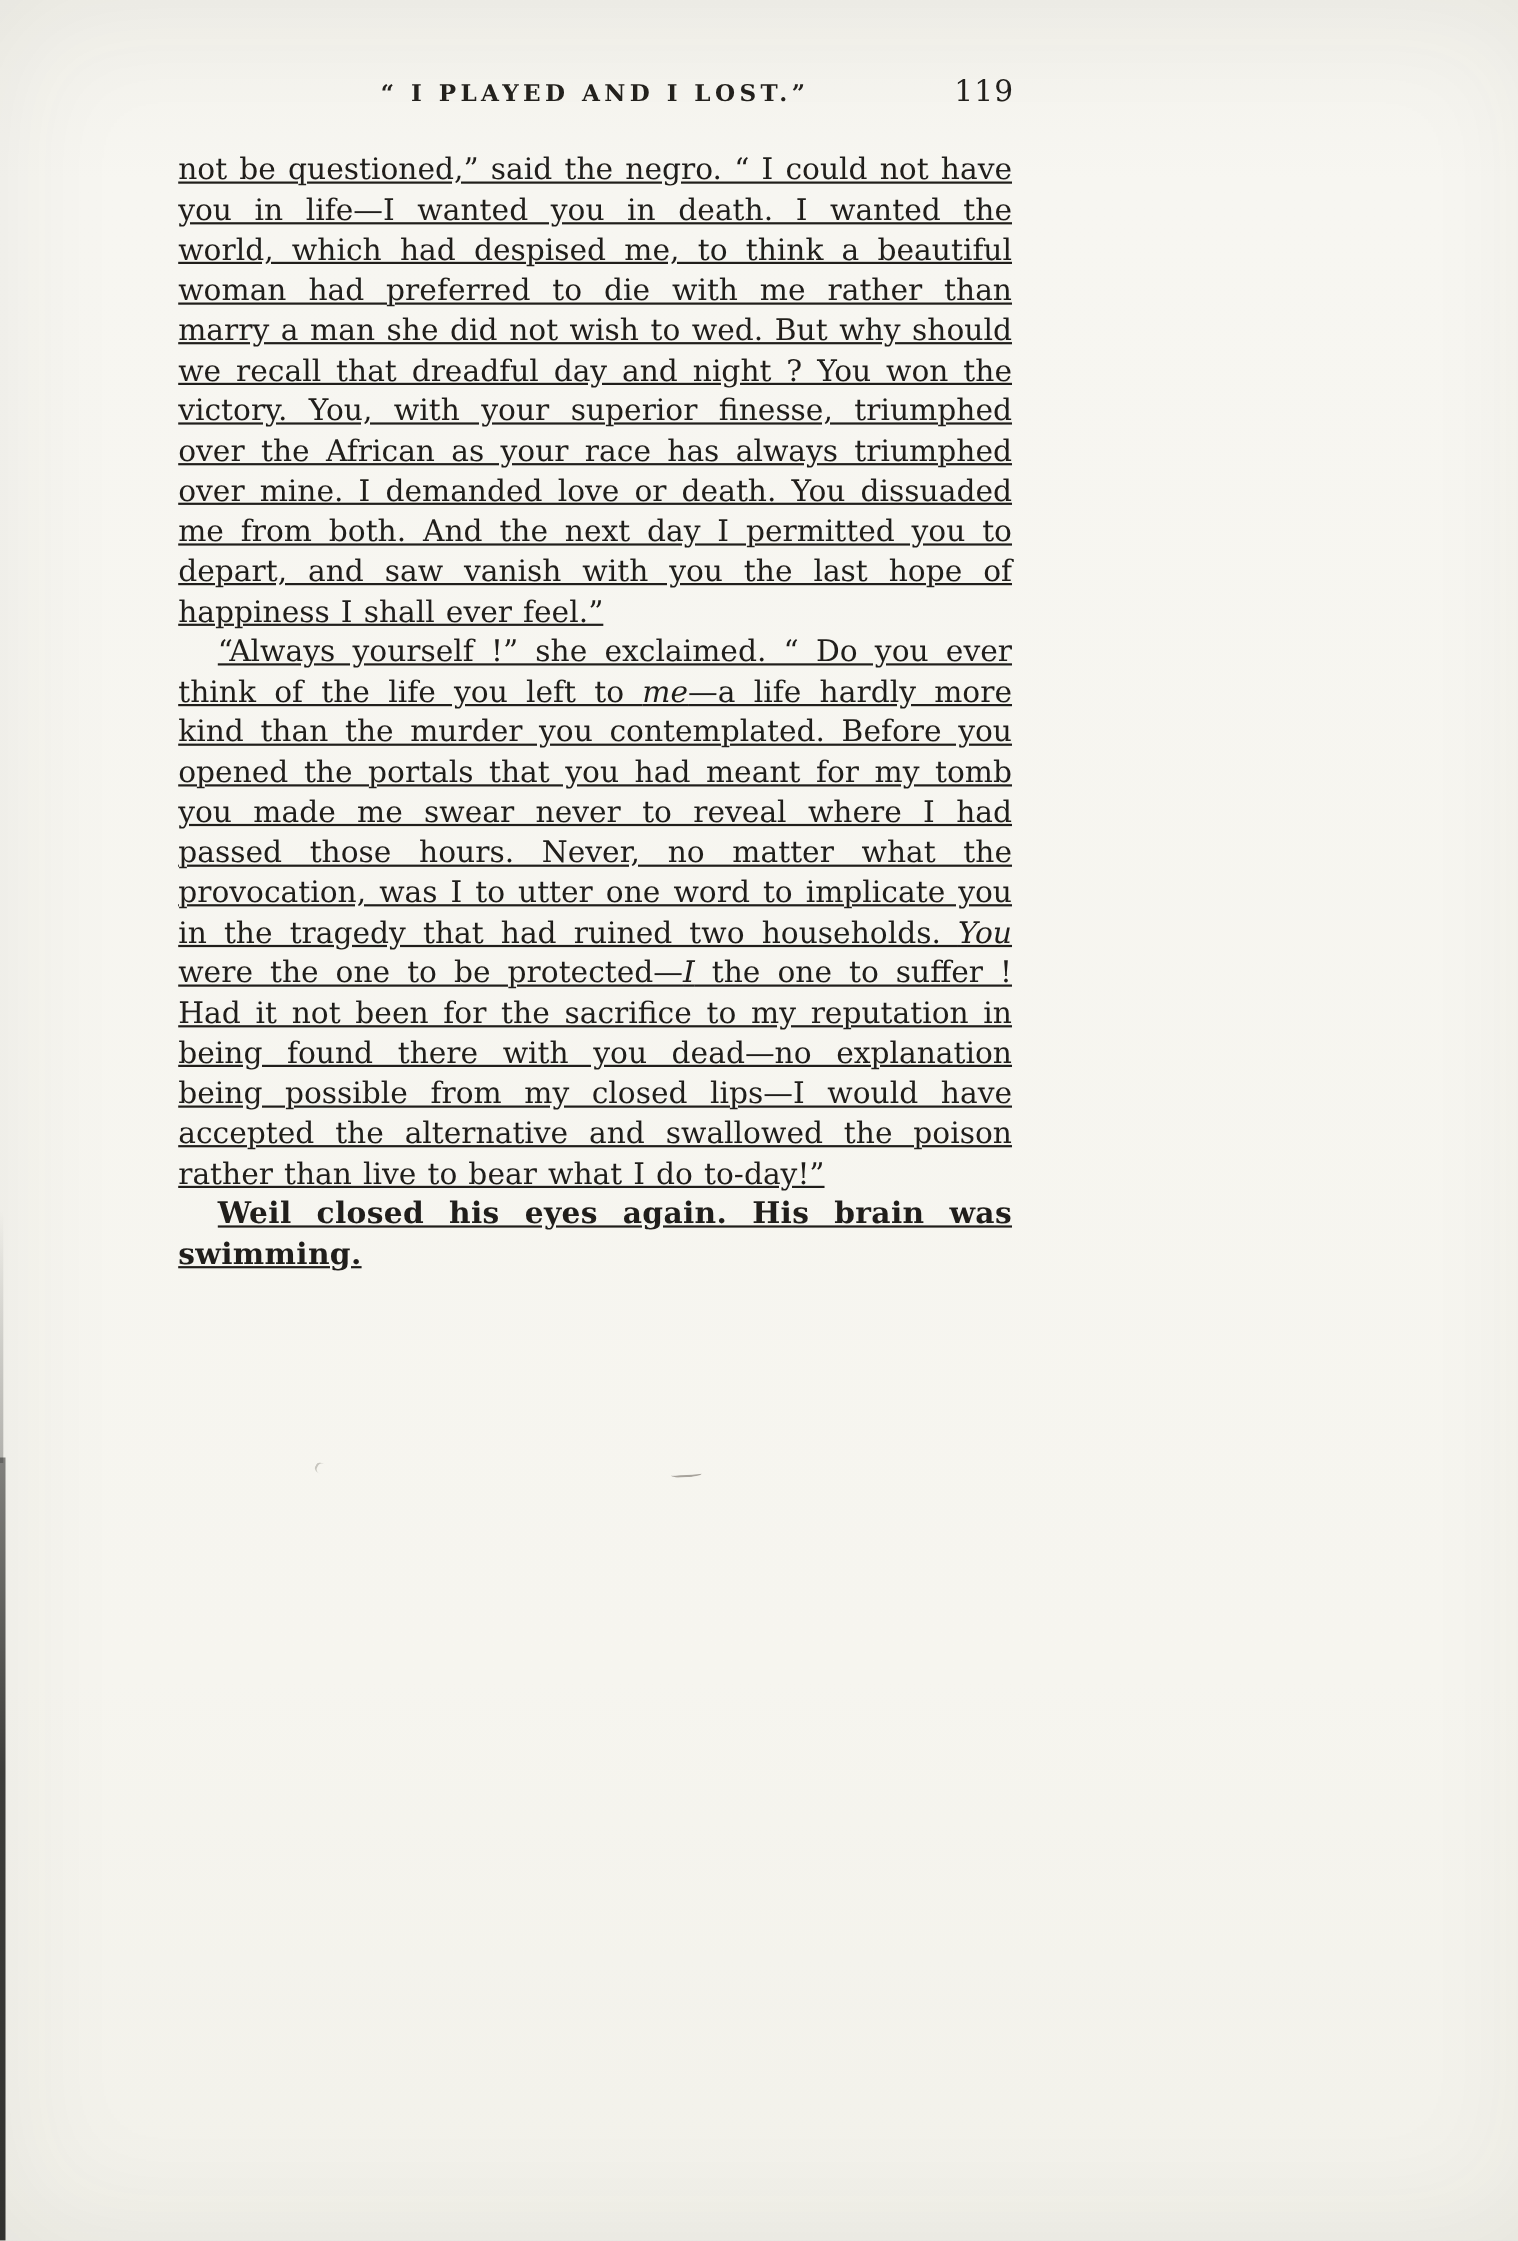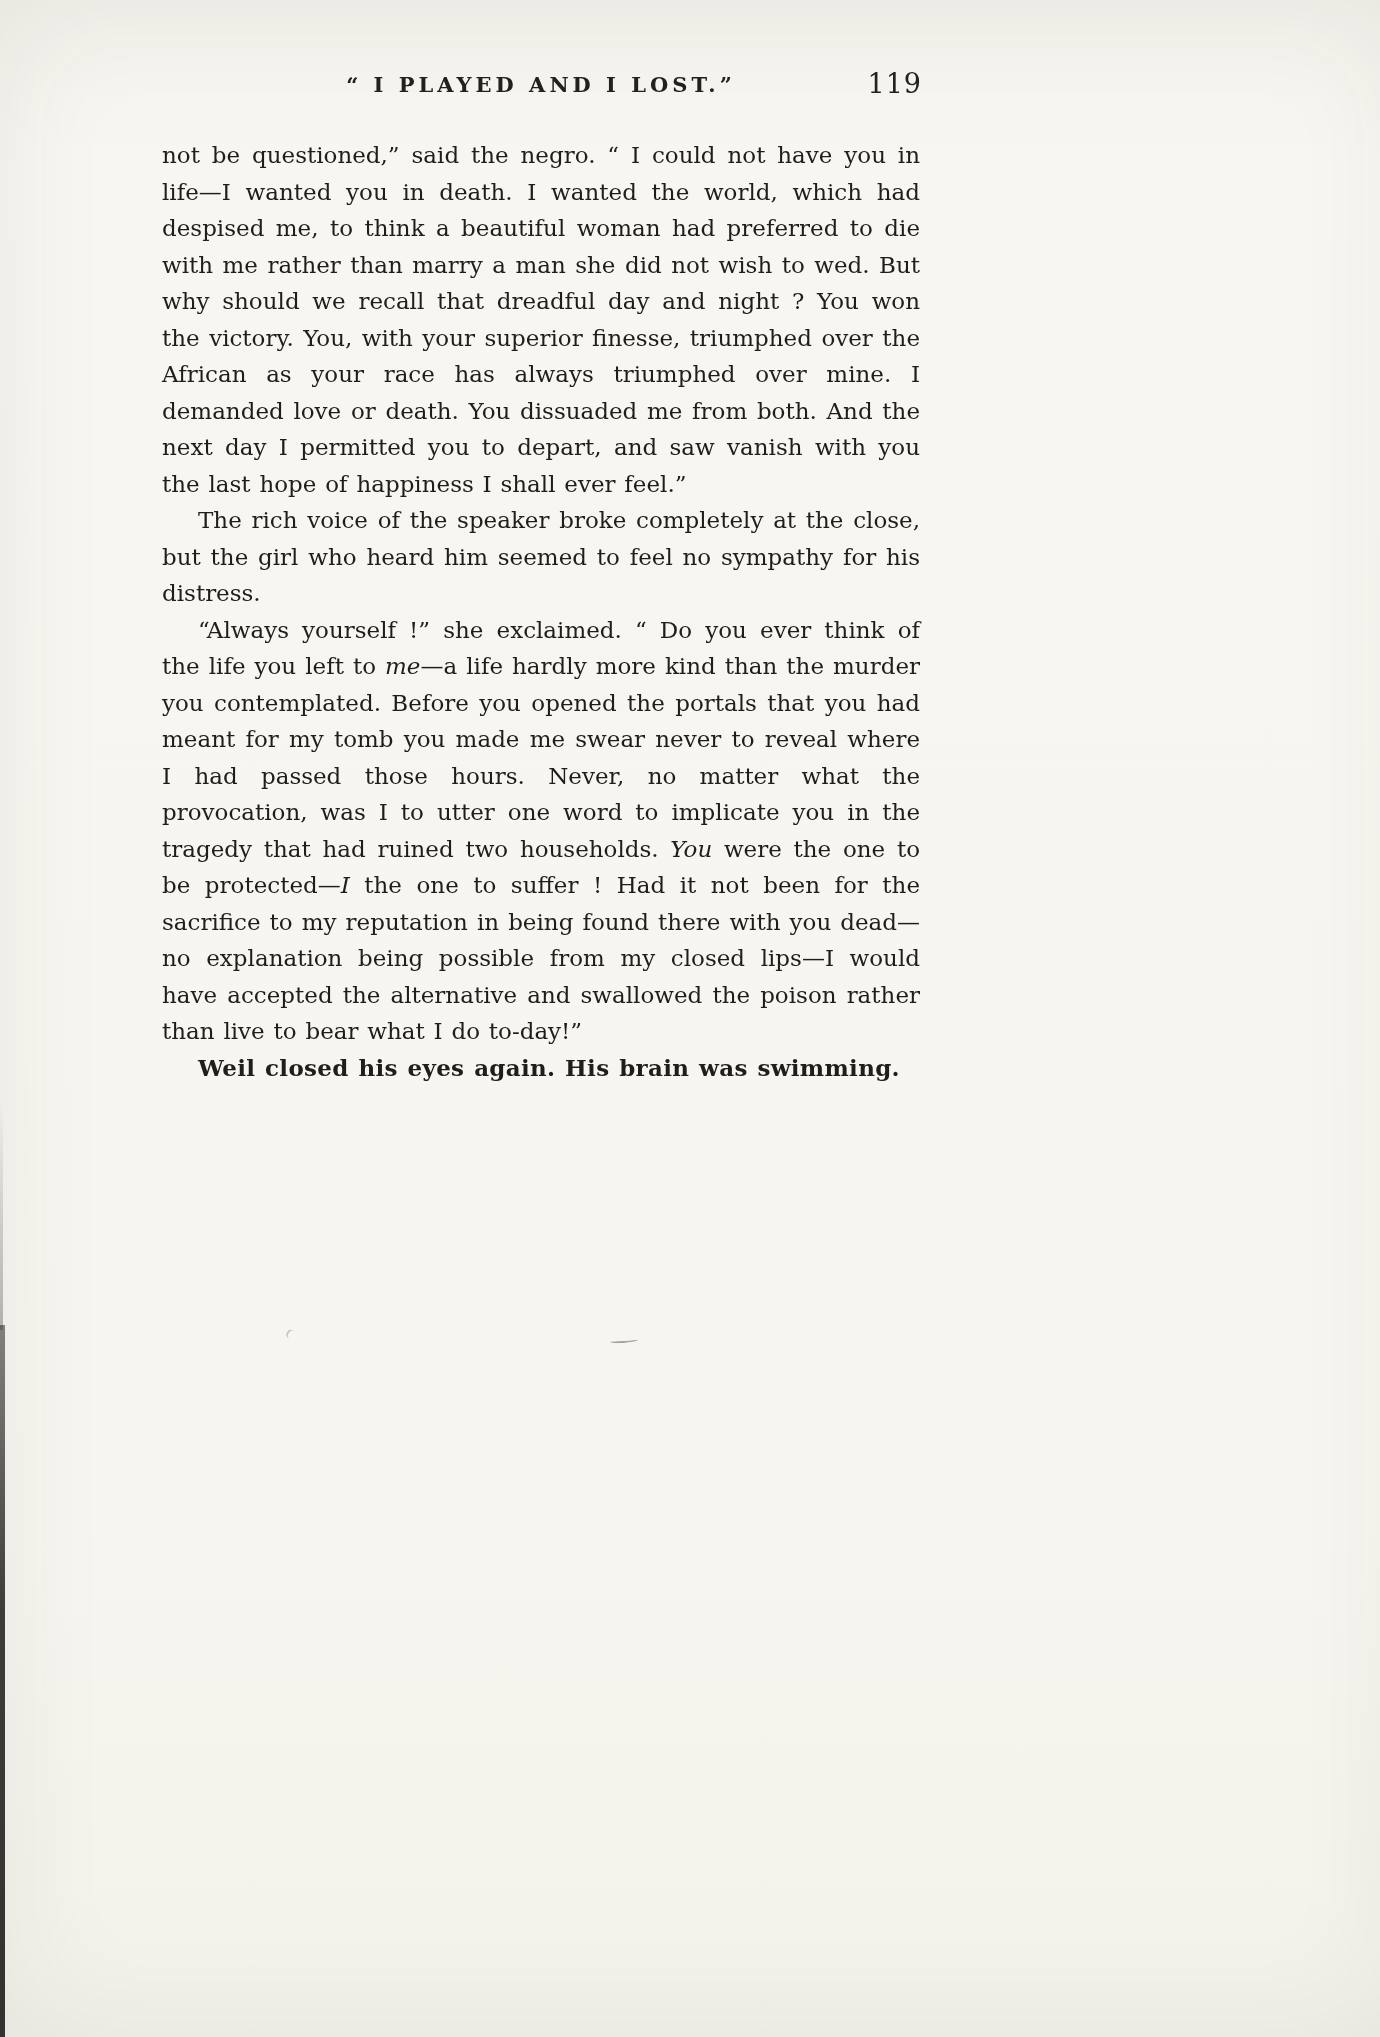--- a/index.html
+++ b/index.html
@@ -56,25 +56,26 @@
     top: -4px;
     font-size: 27px;
     letter-spacing: 1px;
     color: #23211d;
   }
   .text-body {
     position: absolute;
     top: 137px;
     left: 162px;
     width: 758px;
-    font-size: 23px;
+    font-size: 27px;
     line-height: 36.5px;
     text-align: justify;
     word-spacing: 1.5px;
     color: #201e1b;
+    text-decoration: underline;
   }
   .text-body p {
     margin: 0;
     padding: 0;
   }
   .text-body p.indent {
     text-indent: 36px;
   }
   .text-body p.bold {
     font-weight: bold;
@@ -111,20 +112,19 @@
   <div class="edge-line-upper"></div>
   <div class="edge-line"></div>
 
   <div class="running-header">
     <span class="title">“ I PLAYED AND I LOST.”</span>
     <span class="pagenum">119</span>
   </div>
 
   <div class="text-body" id="text-body">
       <p class=""><span>not be questioned,” said the negro. “ I could not have you in life—I wanted you in death. I wanted the world, which had despised me, to think a beautiful woman had preferred to die with me rather than marry a man she did not wish to wed. But why should we recall that dreadful day and night ? You won the victory. You, with your superior finesse, triumphed over the African as your race has always triumphed over mine. I demanded love or death. You dissuaded me from both. And the next day I permitted you to depart, and saw vanish with you the last hope of happiness I shall ever feel.”</span></p>
-      <p class="indent"><span>The rich voice of the speaker broke completely at the close, but the girl who heard him seemed to feel no sympathy for his distress.</span></p>
       <p class="indent"><span>“Always yourself !” she exclaimed. “ Do you ever think of the life you left to </span><i>me</i><span>—a life hardly more kind than the murder you contemplated. Before you opened the portals that you had meant for my tomb you made me swear never to reveal where I had passed those hours. Never, no matter what the provocation, was I to utter one word to implicate you in the tragedy that had ruined two households. </span><i>You</i><span> were the one to be protected—</span><i>I</i><span> the one to suffer ! Had it not been for the sacrifice to my reputation in being found there with you dead—no explanation being possible from my closed lips—I would have accepted the alternative and swallowed the poison rather than live to bear what I do to-day!”</span></p>
       <p class="indent bold"><span>Weil closed his eyes again. His brain was swimming.</span></p>
     </div>
 
   <div class="scan-artifact"></div>
   <div class="scan-artifact-2"></div>
 </div>
 
 </body></html>

